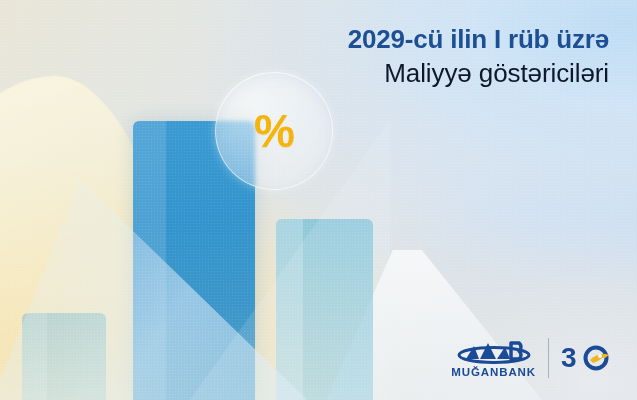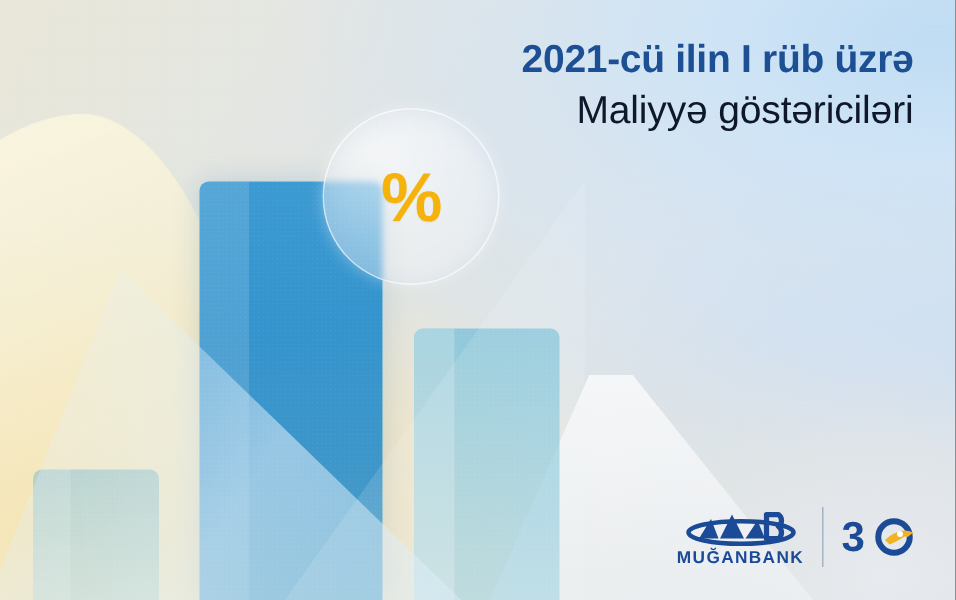--- a/index.html
+++ b/index.html
@@ -142,21 +142,21 @@
   <div class="bg-diag-sheen"></div>
   <div class="bar-overlay-wedge"></div>
 
   <div id="pct-badge">
     <span class="pct">%</span>
   </div>
 
   <div class="grain"></div>
 
   <div id="headline">
-    <div class="line1">2021-cü ilin I rüb üzrə</div>
+    <div class="line1">2029-cü ilin I rüb üzrə</div>
     <div class="line2">Maliyyə göstəriciləri</div>
   </div>
 
   <div id="logo-lockup">
 
     <div id="brand-logo">
       <svg width="74" height="26" viewBox="0 0 148 52">
         <ellipse cx="74" cy="32" rx="70" ry="15" fill="none" stroke="#1b4a96" stroke-width="6"></ellipse>
         <path d="M18 40 L34 14 L44 40 Z" fill="#1b4a96"></path>
         <path d="M46 40 L62 8 L78 40 Z" fill="#1b4a96"></path>

